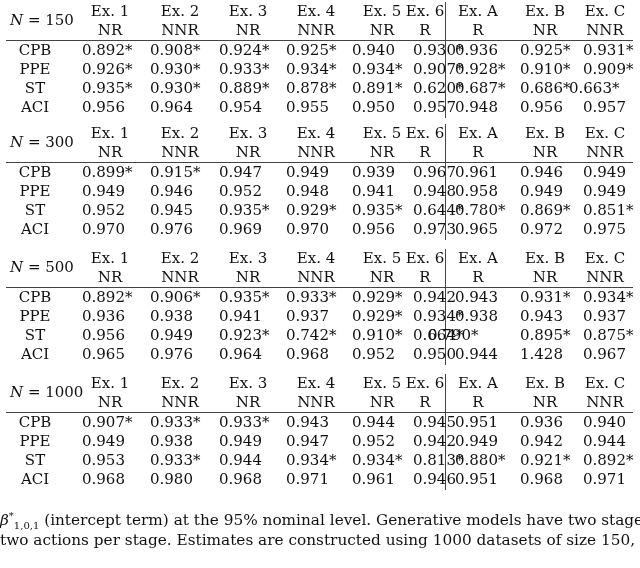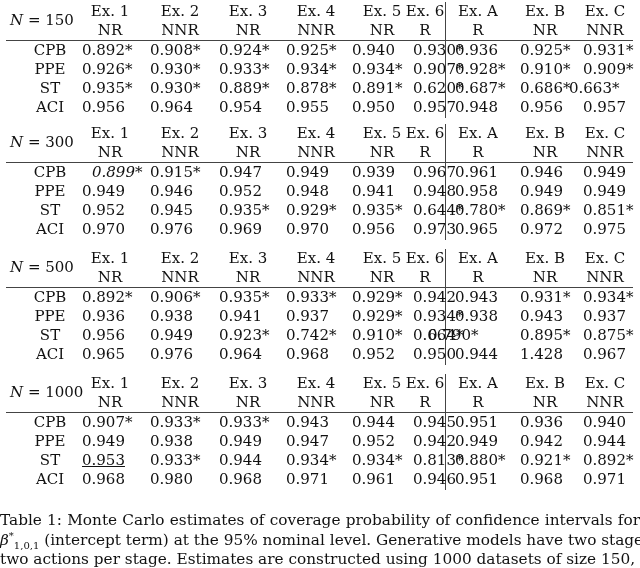--- a/index.html
+++ b/index.html
@@ -4,21 +4,21 @@
 <style>
   html, body { margin: 0; padding: 0; background: #ffffff; }
   body {
     width: 640px; height: 568px; overflow: hidden; position: relative;
     font-family: "DejaVu Serif", "Liberation Serif", serif;
     color: #111; font-size: 15px;
   }
   .block { position: absolute; left: 0; width: 640px; }
   .row { position: absolute; left: 0; width: 640px; height: 19px; line-height: 19px; }
   .cell { position: absolute; white-space: nowrap; }
-  .label { text-align: center; width: 70px; left: 15px; }
+  .label { text-align: center; width: 70px; left: 0; }
   .nlabel { position: absolute; left: 10px; top: 9px; font-size: 15px; white-space: nowrap; }
   .nlabel i { font-style: italic; }
   .rule { position: absolute; left: 6px; width: 627px; height: 1px; background: #444; }
   .vline { position: absolute; left: 445px; width: 1px; background: #444; }
   .hdr { text-align: center; width: 62px; }
   .caption {
     position: absolute; left: 0; top: 511px; width: 640px;
     font-size: 15.3px; line-height: 19.5px; text-align: justify;
   }
   .caption .line { display: block; text-align-last: justify; white-space: nowrap; overflow: hidden; }
@@ -124,21 +124,21 @@
         <span class="cell hdr" style="left: 351px;">NR</span>
         <span class="cell hdr" style="left: 394px;">R</span>
         <span class="cell hdr" style="left: 447px;">R</span>
         <span class="cell hdr" style="left: 514px;">NR</span>
         <span class="cell hdr" style="left: 574px;">NNR</span>
       </div>
       <div class="rule" style="top: 38px;"></div>
       <div class="vline" style="top: 0px; height: 116px;"></div>
       <div class="row" style="top: 39px;">
         <span class="cell label">CPB</span>
-        <span class="cell" style="left: 92px; font-style: italic;">0.899*</span>
+        <span class="cell" style="left: 82px;">0.899*</span>
         <span class="cell" style="left: 150px;">0.915*</span>
         <span class="cell" style="left: 219px;">0.947</span>
         <span class="cell" style="left: 286px;">0.949</span>
         <span class="cell" style="left: 352px;">0.939</span>
         <span class="cell" style="left: 413px;">0.967</span>
         <span class="cell" style="left: 455px;">0.961</span>
         <span class="cell" style="left: 520px;">0.946</span>
         <span class="cell" style="left: 583px;">0.949</span>
       </div>
       <div class="row" style="top: 58px;">
@@ -298,21 +298,21 @@
         <span class="cell" style="left: 219px;">0.949</span>
         <span class="cell" style="left: 286px;">0.947</span>
         <span class="cell" style="left: 352px;">0.952</span>
         <span class="cell" style="left: 413px;">0.942</span>
         <span class="cell" style="left: 455px;">0.949</span>
         <span class="cell" style="left: 520px;">0.942</span>
         <span class="cell" style="left: 583px;">0.944</span>
       </div>
       <div class="row" style="top: 77px;">
         <span class="cell label">ST</span>
-        <span class="cell" style="left: 82px; text-decoration: underline;">0.953</span>
+        <span class="cell" style="left: 82px;">0.953</span>
         <span class="cell" style="left: 150px;">0.933*</span>
         <span class="cell" style="left: 219px;">0.944</span>
         <span class="cell" style="left: 286px;">0.934*</span>
         <span class="cell" style="left: 352px;">0.934*</span>
         <span class="cell" style="left: 413px;">0.813*</span>
         <span class="cell" style="left: 455px;">0.880*</span>
         <span class="cell" style="left: 520px; text-align: center;">0.921*</span>
         <span class="cell" style="left: 583px;">0.892*</span>
       </div>
       <div class="row" style="top: 96px;">
@@ -324,16 +324,15 @@
         <span class="cell" style="left: 352px;">0.961</span>
         <span class="cell" style="left: 413px;">0.946</span>
         <span class="cell" style="left: 455px;">0.951</span>
         <span class="cell" style="left: 520px;">0.968</span>
         <span class="cell" style="left: 583px;">0.971</span>
       </div>
     </div>
   </div>
 
 <div class="caption">
-  <span class="line">Table 1:  Monte Carlo estimates of coverage probability of confidence intervals for</span>
   <span class="line"><i>β</i><sup>*</sup><sub>1,0,1</sub><span> (intercept term) at the 95% nominal level.  Generative models have two stages and</span></span>
   <span class="line">two actions per stage.  Estimates are constructed using 1000 datasets of size 150, 300, 500,</span>
 </div>
 
 </body></html>

